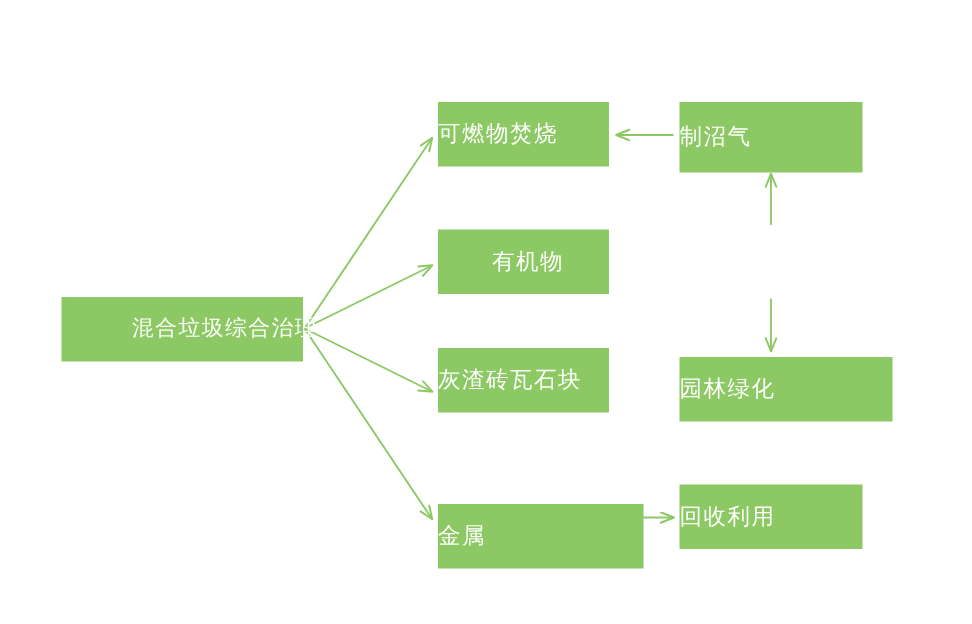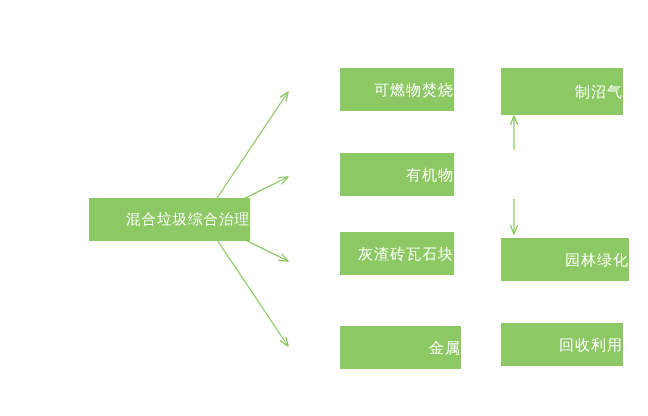--- a/index.html
+++ b/index.html
@@ -28,31 +28,31 @@
     width: 648px;
     height: 416px;
     pointer-events: none;
   }
   .node-box {
     position: absolute;
     box-sizing: border-box;
     background: #8cc863;
     display: flex;
     align-items: center;
-    justify-content: flex-end;
+    justify-content: flex-start;
     color: #fdfffb;
     font-size: 15px;
     letter-spacing: 1px;
     line-height: 1;
     white-space: nowrap;
     user-select: none;
-    margin-left: 48px;
   }
   .node-root {
     font-size: 14.5px;
+    padding-left: 47px;
   }
   .node-label {
     display: block;
   }
 </style>
 </head>
 <body>
 
 <div id="diagram-canvas">
 
@@ -75,38 +75,38 @@
   </svg>
 
   <div class="node-box node-root" style="left:41px; top:198px; width:161px; height:43px;">
     <span class="node-label">混合垃圾综合治理</span>
   </div>
 
   <div class="node-box" style="left:292px; top:68px; width:114px; height:43px;">
     <span class="node-label">可燃物焚烧</span>
   </div>
 
-  <div class="node-box" style="left:292px; top:153px; width:114px; height:43px;">
+  <div class="node-box" style="left:292px; top:153px; width:114px; height:43px;padding-left:36px;">
     <span class="node-label">有机物</span>
   </div>
 
   <div class="node-box" style="left:292px; top:232px; width:114px; height:43px;">
     <span class="node-label">灰渣砖瓦石块</span>
   </div>
 
-  <div class="node-box" style="left:292px; top:326px; width:121px; height:43px;">
+  <div class="node-box" style="left:292px; top:336px; width:137px; height:43px;">
     <span class="node-label">金属</span>
   </div>
 
   <div class="node-box" style="left:453px; top:68px; width:122px; height:47px;">
     <span class="node-label">制沼气</span>
   </div>
 
 
-  <div class="node-box" style="left:453px; top:238px; width:128px; height:43px;padding-left:48px;">
+  <div class="node-box" style="left:453px; top:238px; width:142px; height:43px;">
     <span class="node-label">园林绿化</span>
   </div>
 
   <div class="node-box" style="left:453px; top:323px; width:122px; height:43px;">
     <span class="node-label">回收利用</span>
   </div>
 
 </div>
 
 </body></html>

